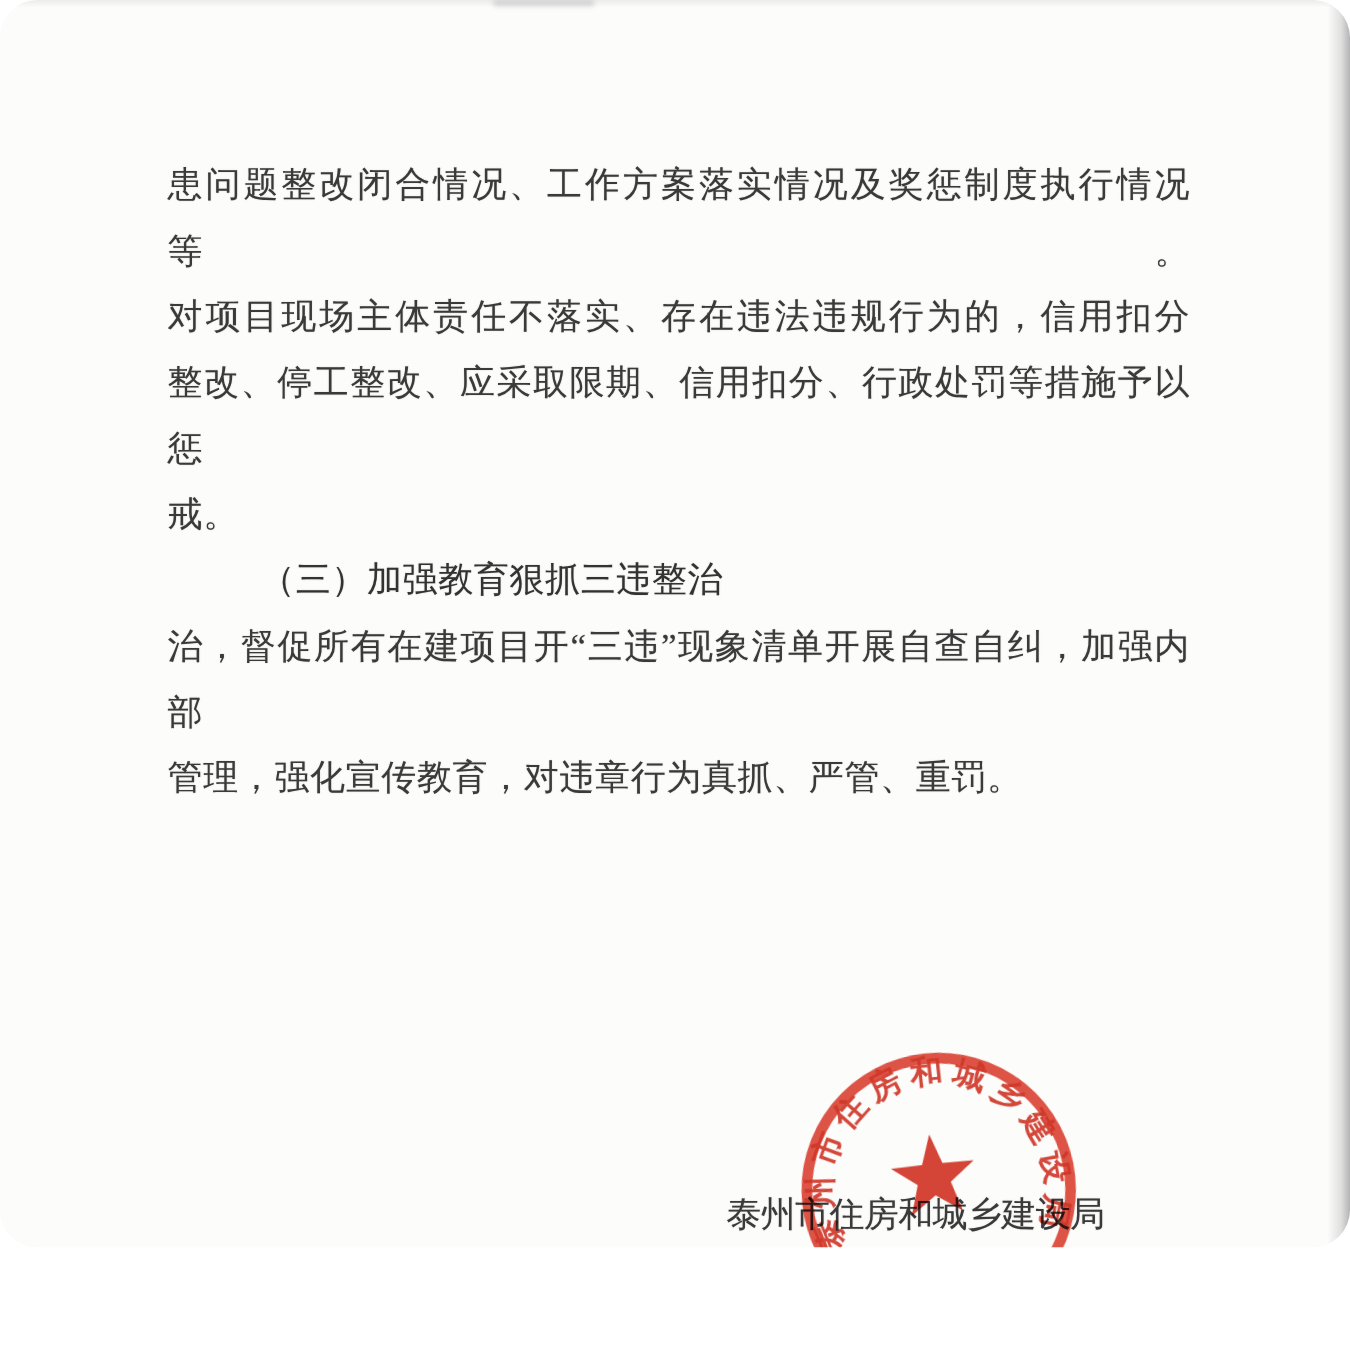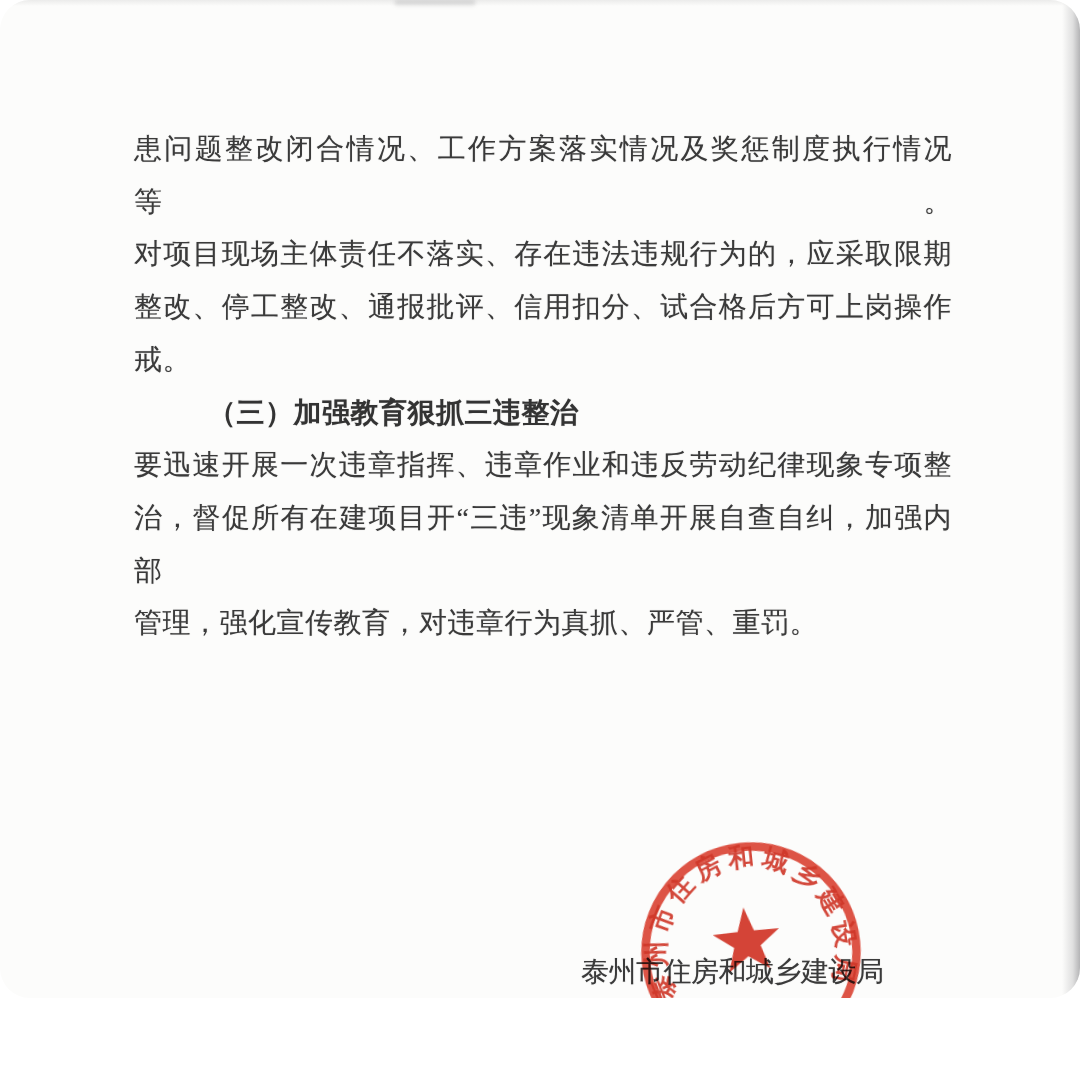--- a/index.html
+++ b/index.html
@@ -42,21 +42,21 @@
   }
   .line { white-space: nowrap; }
   .line.j {
     white-space: normal;
     text-align: justify;
     text-align-last: justify;
     word-break: break-all;
   }
   .line.indent { padding-left: 74px; }
   .line.heading {
-    font-weight: 700;
+    font-weight: 400;
     letter-spacing: 0.5px;
     color: #333333;
   }
 
   .closing-agency {
     position: absolute;
     left: 581px;
     top: 953px;
     font-size: 28px;
     letter-spacing: -0.5px;
@@ -92,25 +92,24 @@
     font-weight: 600;
   }
 </style>
 </head>
 <body>
 
 <div class="page">
 
   <div class="body-text">
     <div class="line j">患问题整改闭合情况、工作方案落实情况及奖惩制度执行情况等。</div>
-    <div class="line j">对项目现场主体责任不落实、存在违法违规行为的，应采取限期</div>
-    <div class="line j">整改、停工整改、通报批评、信用扣分、试合格后方可上岗操作</div>
+    <div class="line j">对项目现场主体责任不落实、存在违法违规行为的，信用扣分</div>
+    <div class="line j">整改、停工整改、应采取限期、信用扣分、行政处罚等措施予以惩</div>
     <div class="line">戒。</div>
     <div class="line heading indent">（三）加强教育狠抓三违整治</div>
-    <div class="line j">要迅速开展一次违章指挥、违章作业和违反劳动纪律现象专项整</div>
     <div class="line j">治，督促所有在建项目开“三违”现象清单开展自查自纠，加强内部</div>
     <div class="line">管理，强化宣传教育，对违章行为真抓、严管、重罚。</div>
   </div>
 
   <div class="closing-agency">泰州市住房和城乡建设局</div>
   <div class="closing-date">2023 年 10 月 26 日</div>
 
   <svg class="stamp" viewBox="0 0 230 230" width="230" height="230">
 
     <circle cx="115" cy="115" r="105.5" fill="none" stroke-width="8.5" opacity="0.88" stroke="#d7301f"></circle>

